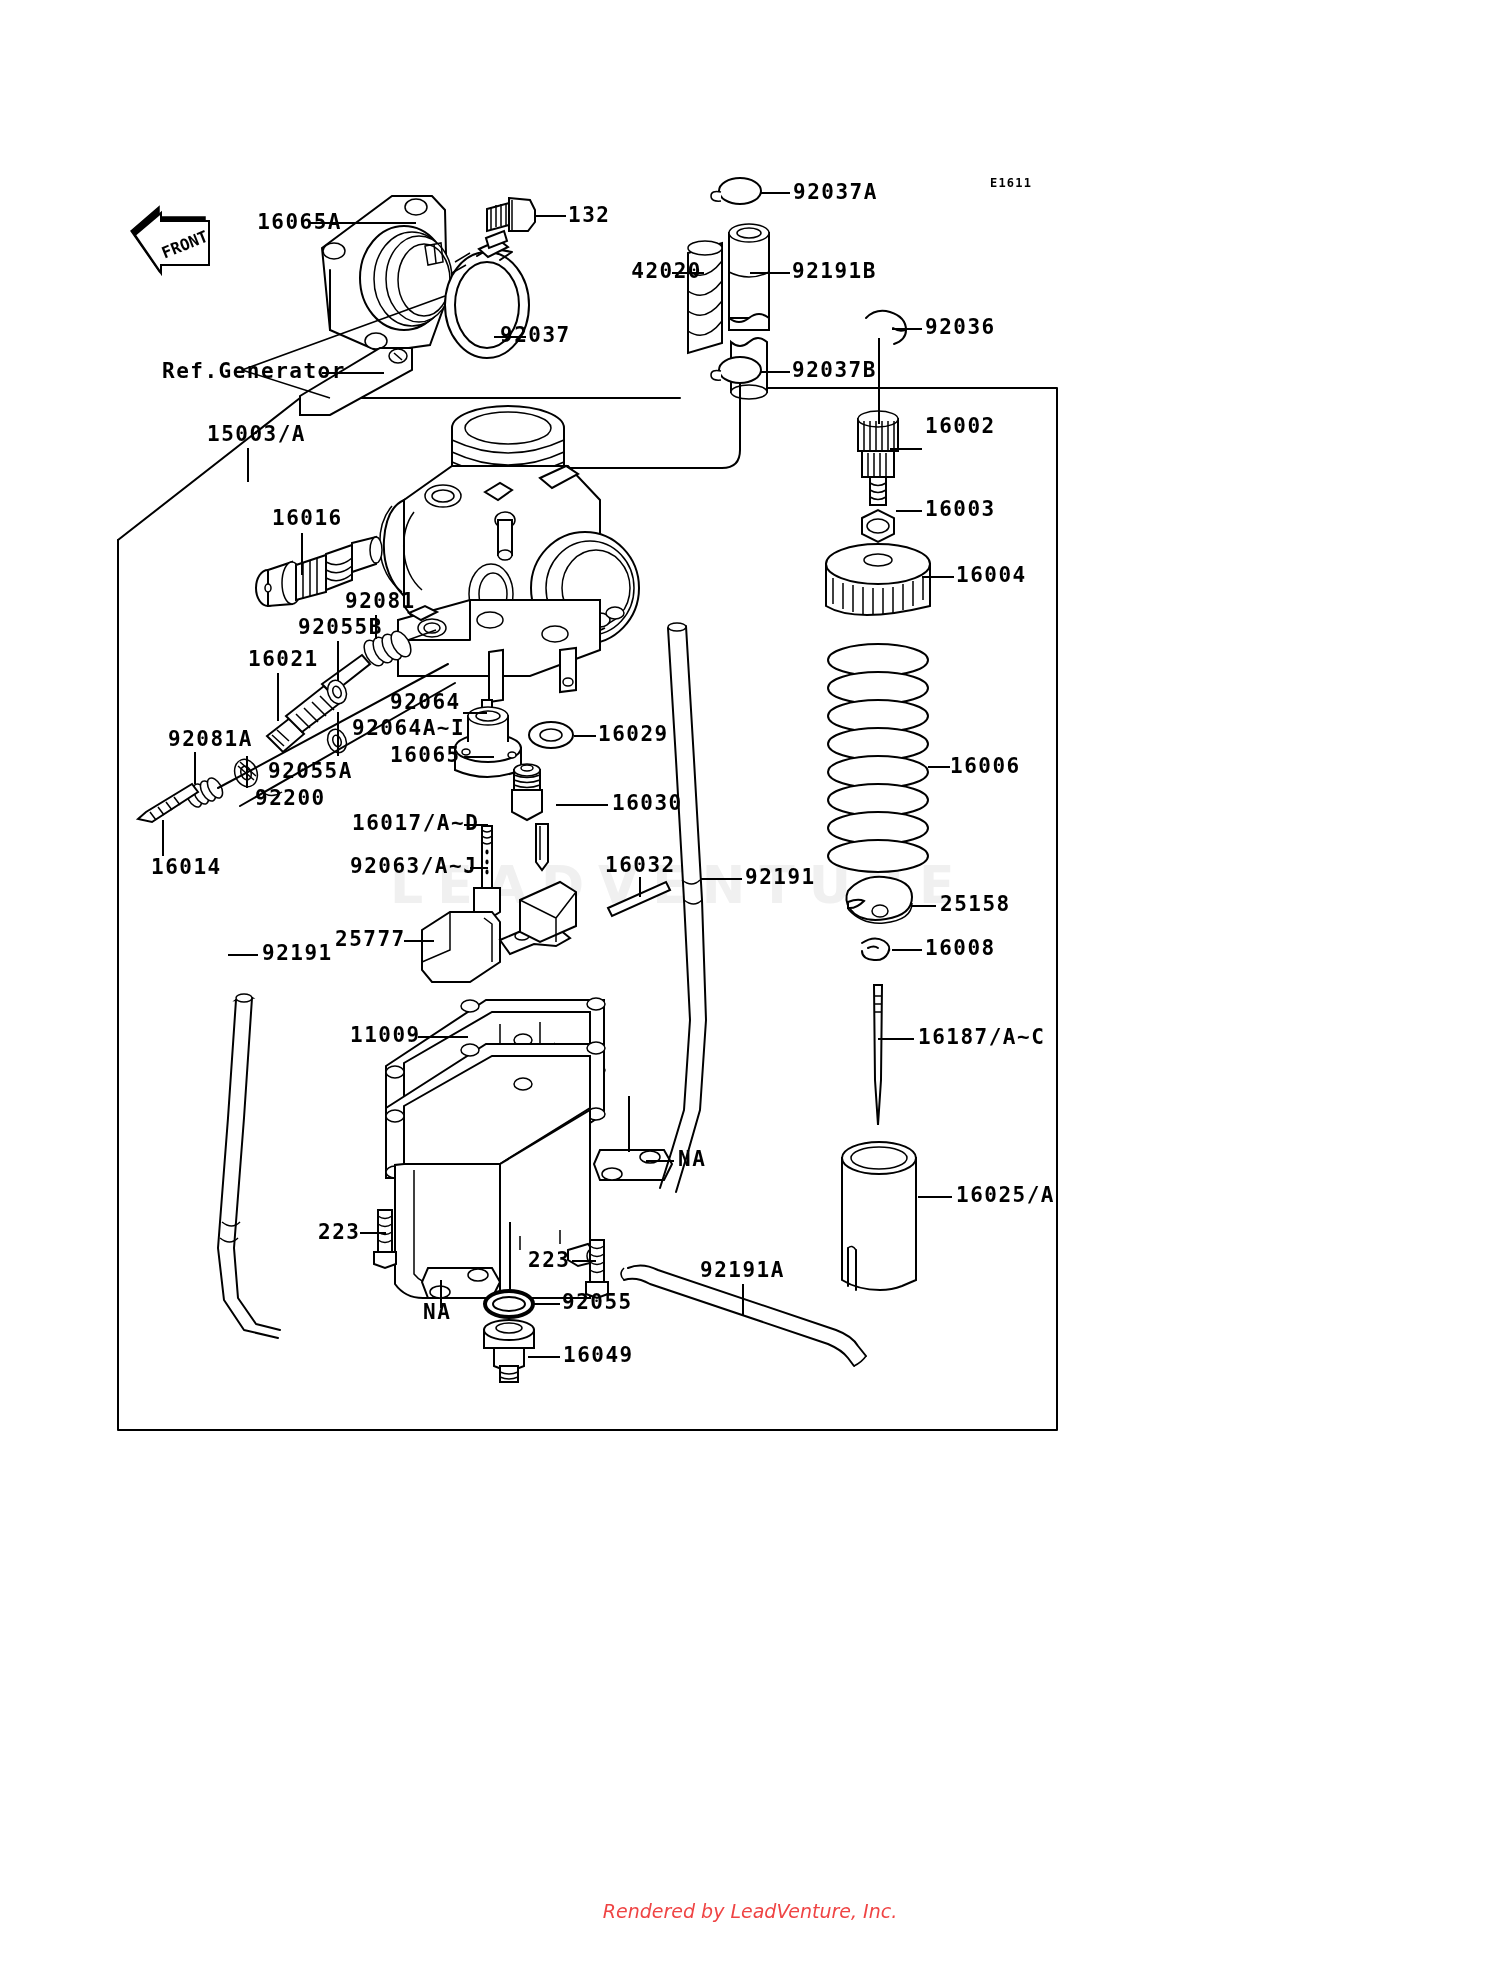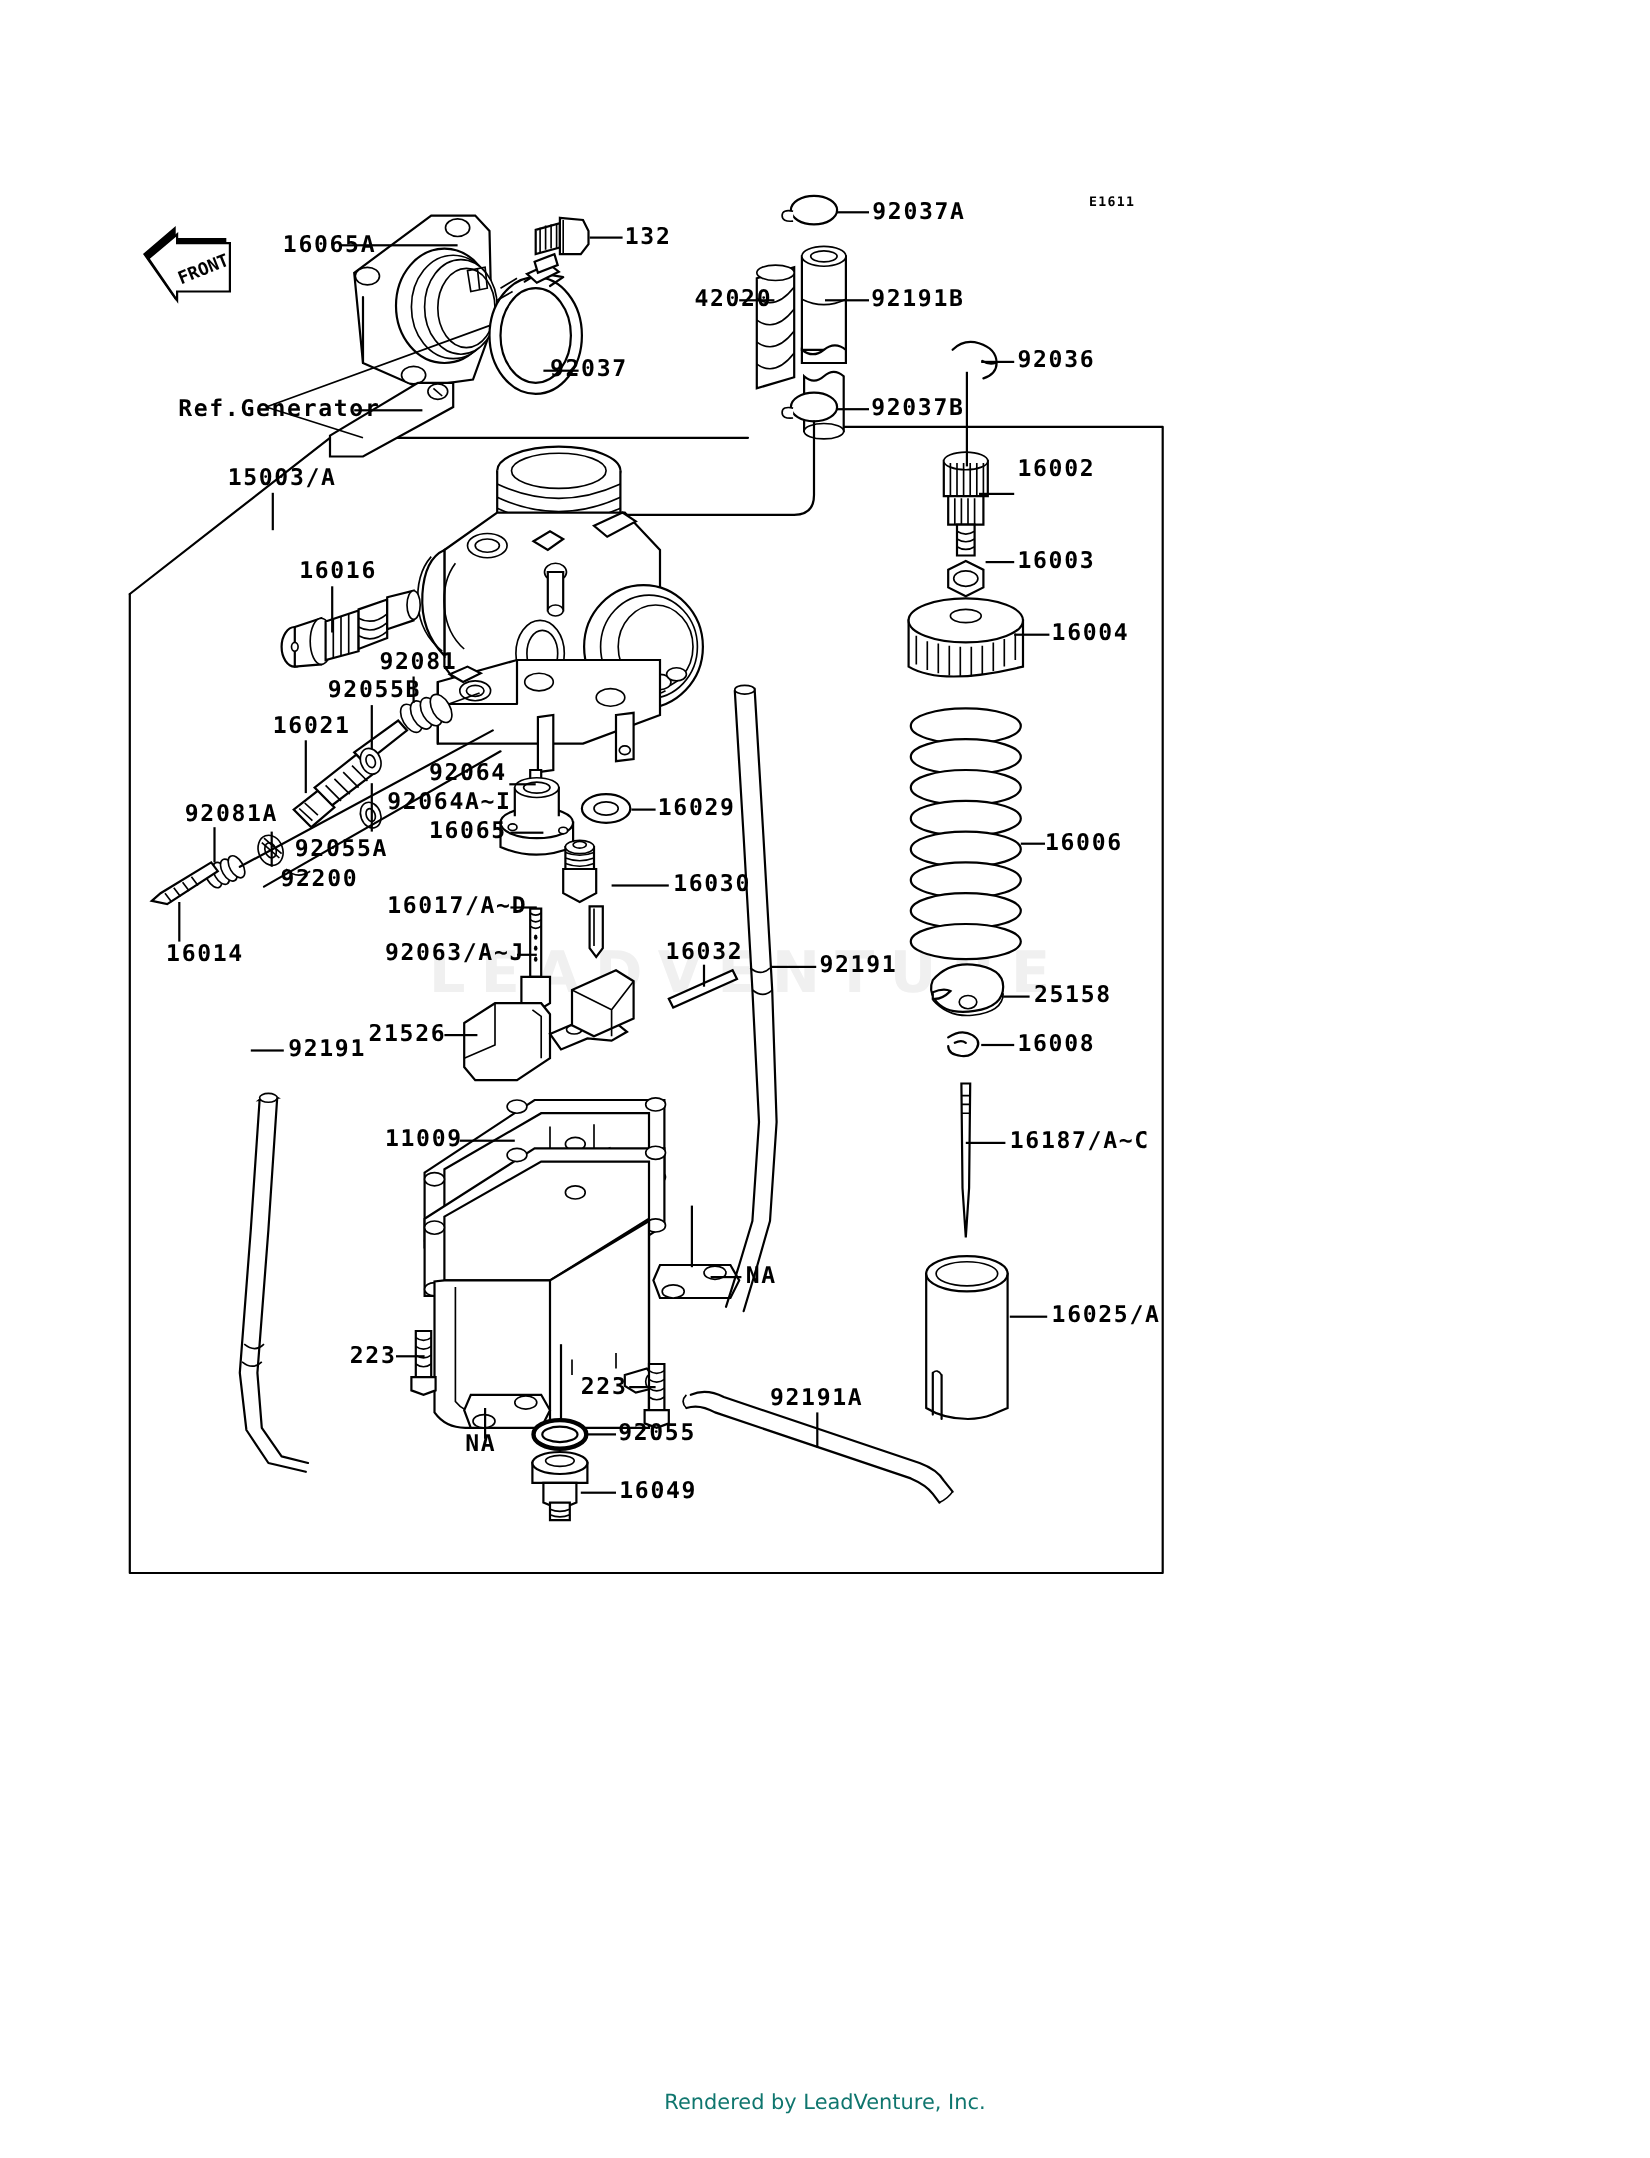--- a/index.html
+++ b/index.html
@@ -28,21 +28,21 @@
   }
   .lbl.r{transform:translateX(-100%);margin-left:30px;}
   .diagid{
     position:absolute;
     font-family:"DejaVu Sans Mono","Liberation Mono",monospace;
     font-weight:700;font-size:12px;letter-spacing:1.2px;
   }
   .footer{
     position:absolute;left:0;right:0;text-align:center;
     font-family:"DejaVu Sans","Liberation Sans",sans-serif;
-    font-size:19px;color:#0f766e;
+    font-size:19px;color:#ef4444;font-style:italic;
   }
   
   .ldr{position:absolute;background:#000;}
   .ldr.h{height:2px;}
   .ldr.v{width:2px;}
   
   .wm{
     position:absolute;
     color:#f0f0f0;
     font-family:"DejaVu Sans","Liberation Sans",sans-serif;
@@ -554,21 +554,21 @@
   <div class="lbl" style="left:950px;top:756px;">16006</div>
   <div class="lbl" style="left:255px;top:788px;">92200</div>
   <div class="lbl" style="left:612px;top:793px;">16030</div>
   <div class="lbl" style="left:352px;top:813px;">16017/A~D</div>
   <div class="lbl" style="left:151px;top:857px;">16014</div>
   <div class="lbl" style="left:605px;top:855px;">16032</div>
   <div class="lbl" style="left:350px;top:856px;">92063/A~J</div>
   <div class="lbl" style="left:940px;top:894px;">25158</div>
   <div class="lbl" style="left:745px;top:867px;">92191</div>
   <div class="lbl" style="left:925px;top:938px;">16008</div>
-  <div class="lbl" style="left:335px;top:929px;">21526</div>
+  <div class="lbl" style="left:335px;top:929px;">25777</div>
   <div class="lbl" style="left:262px;top:943px;">92191</div>
   <div class="lbl" style="left:918px;top:1027px;">16187/A~C</div>
   <div class="lbl" style="left:350px;top:1025px;">11009</div>
   <div class="lbl" style="left:678px;top:1149px;">NA</div>
   <div class="lbl" style="left:956px;top:1185px;">16025/A</div>
   <div class="lbl" style="left:318px;top:1222px;">223</div>
   <div class="lbl" style="left:528px;top:1250px;">223</div>
   <div class="lbl" style="left:700px;top:1260px;">92191A</div>
   <div class="lbl" style="left:423px;top:1302px;">NA</div>
   <div class="lbl" style="left:562px;top:1292px;">92055</div>

